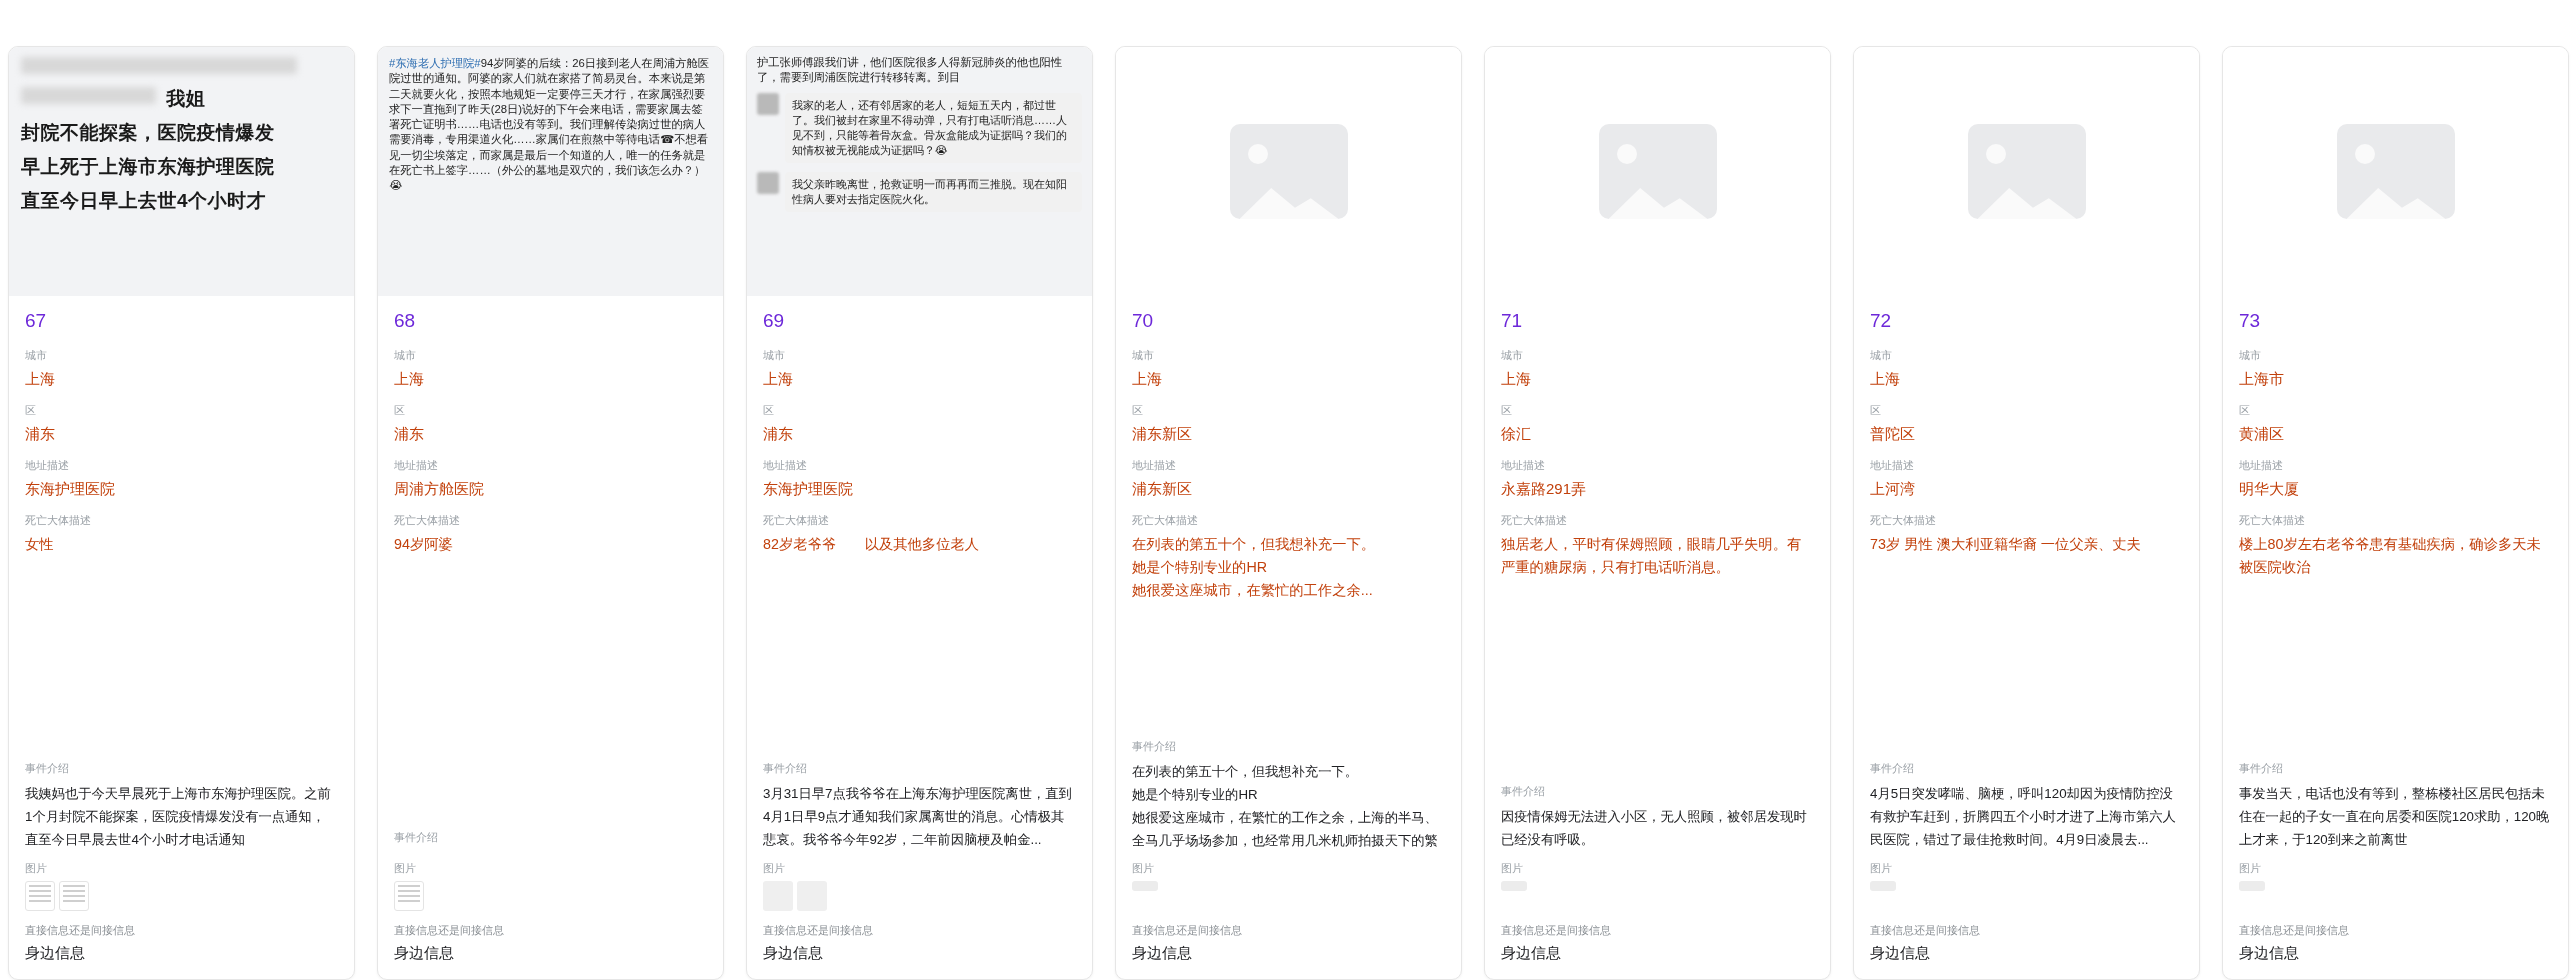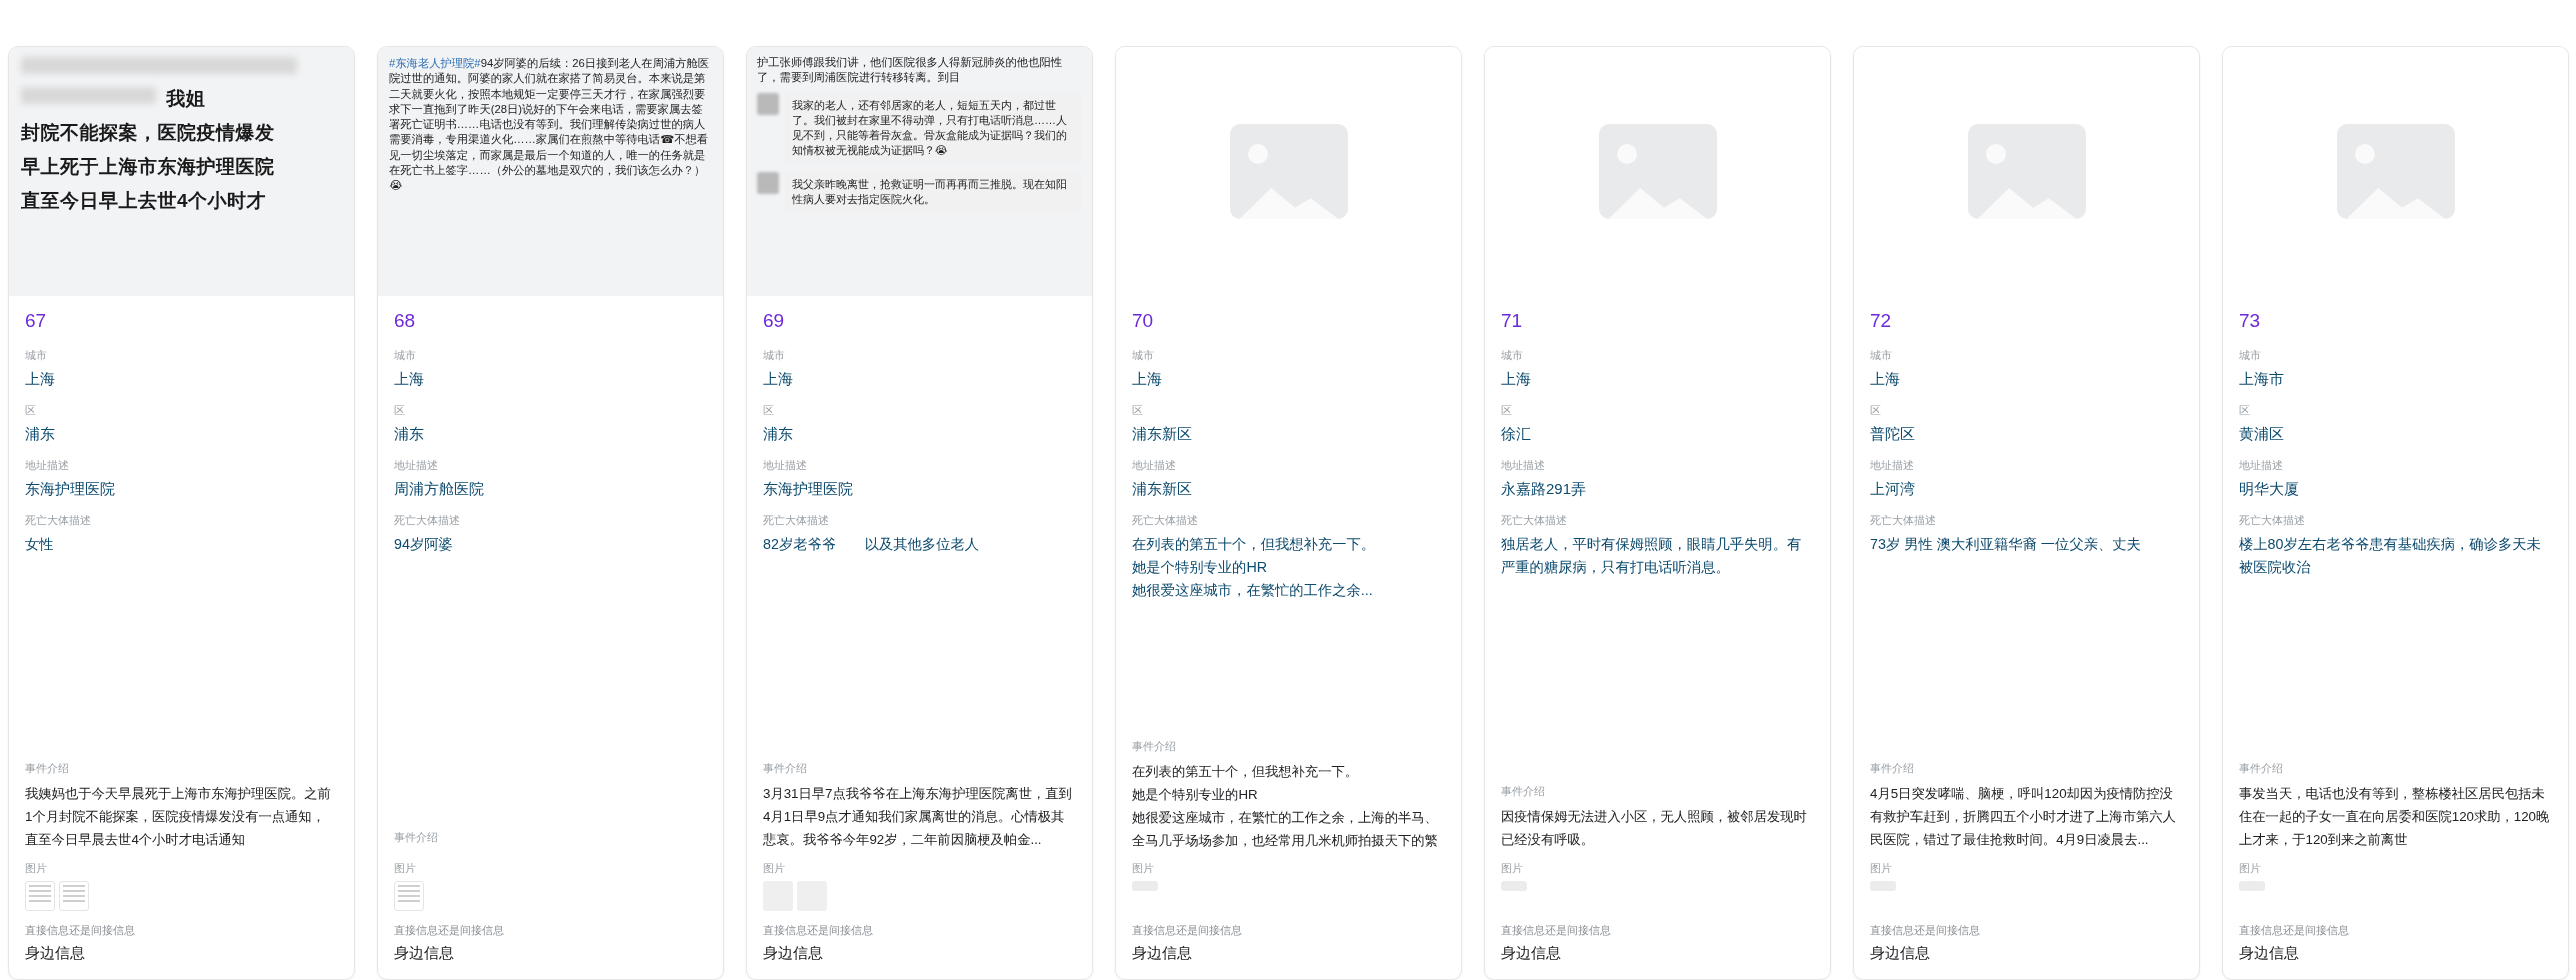--- a/index.html
+++ b/index.html
@@ -139,21 +139,21 @@
     margin-bottom: 16px;
   }
   .field { margin-bottom: 14px; }
   .field-label {
     font-size: 11px;
     color: #9aa0a6;
     margin-bottom: 5px;
   }
   .field-value {
     font-size: 15px;
-    color: #0c4a6e;
+    color: #c2410c;
     line-height: 21px;
   }
   .field-value.multi {
     font-size: 14.3px;
     line-height: 23px;
   }
   .spacer { flex: 1 1 auto; min-height: 4px; }
   .intro-block { margin-bottom: 10px; }
   .intro-label {
     font-size: 11px;

